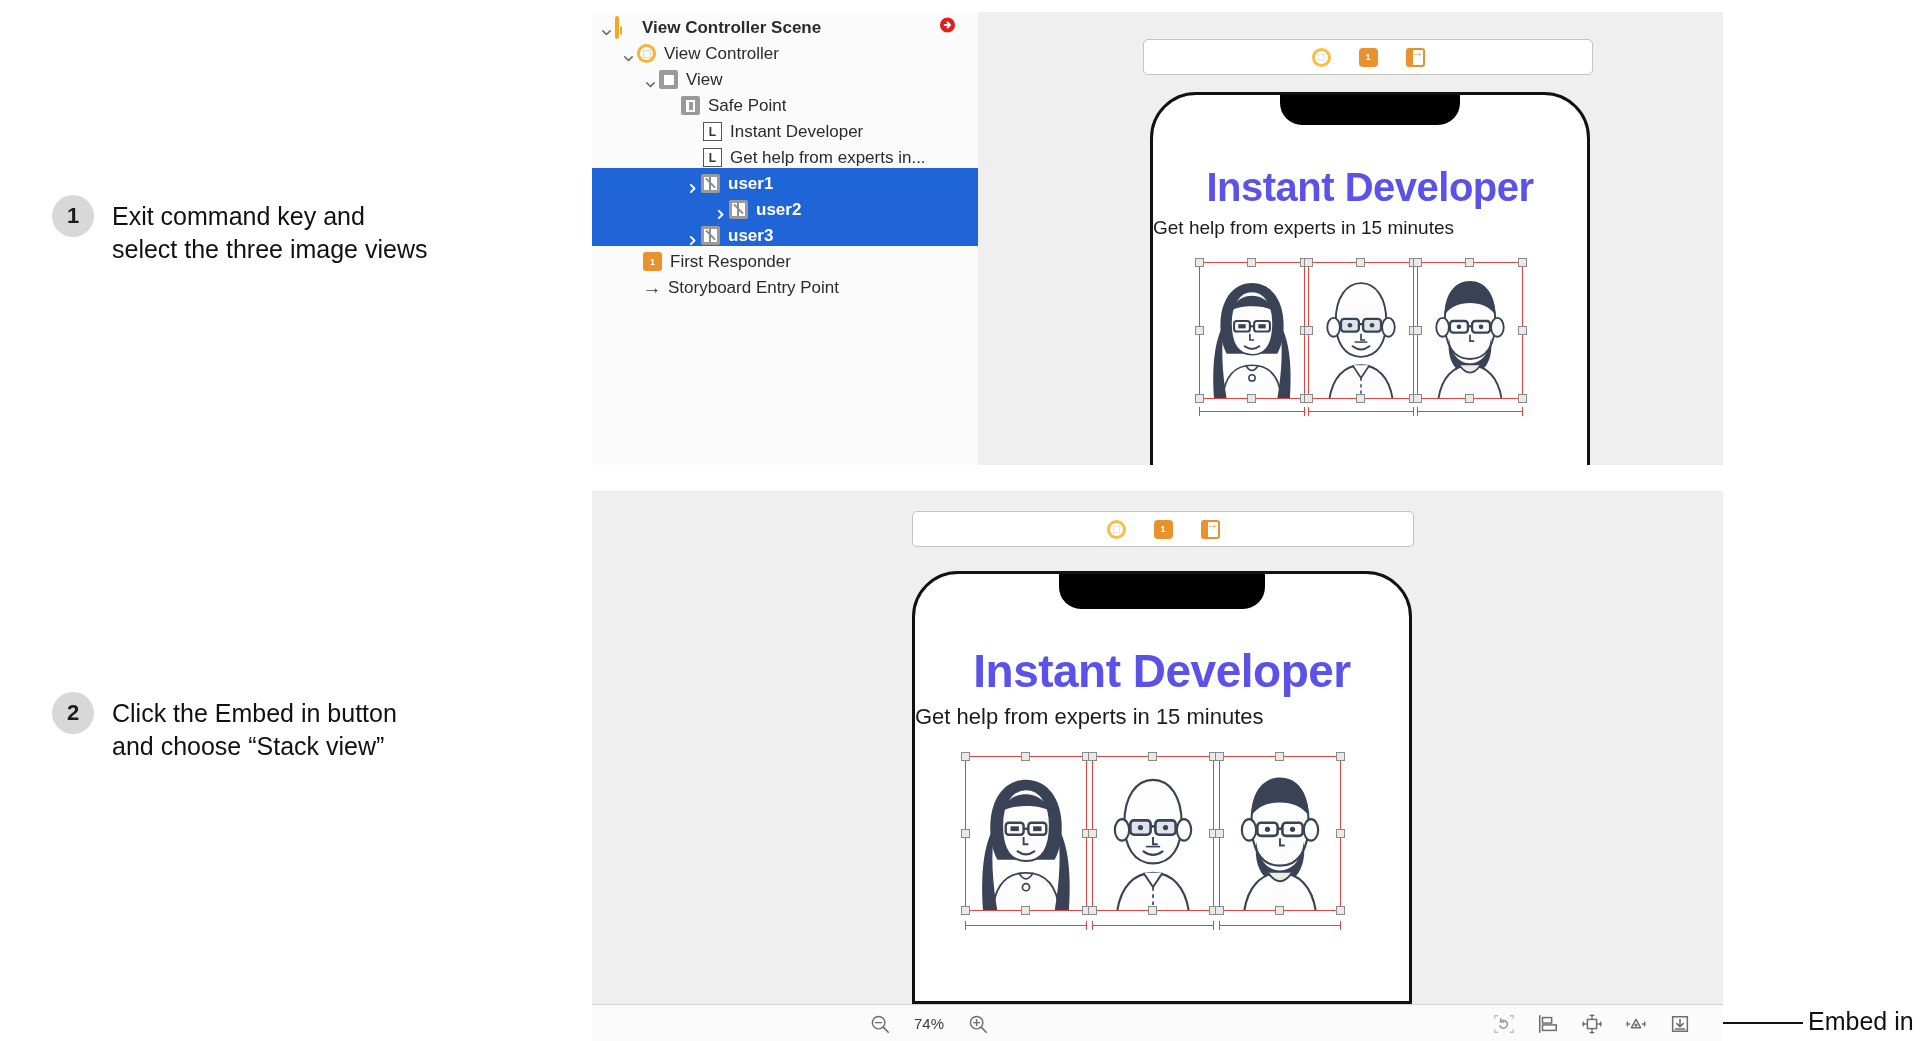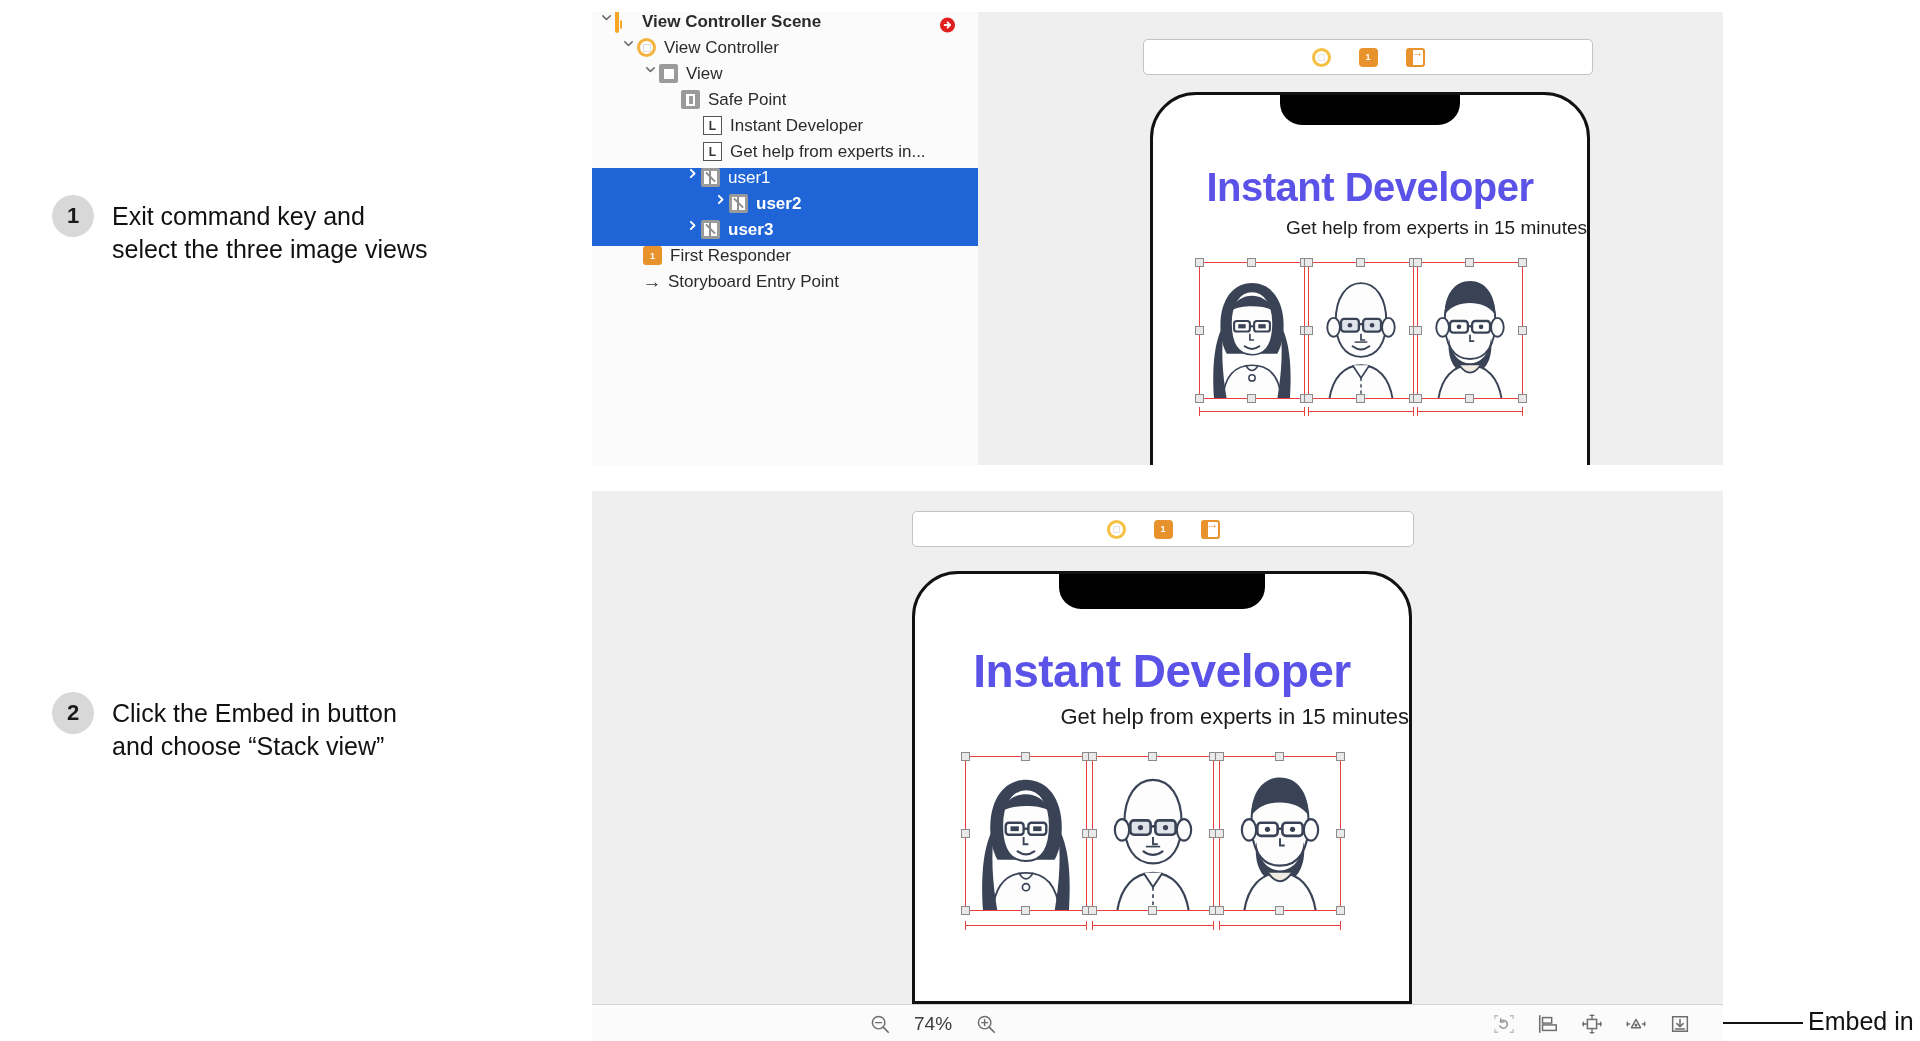--- a/index.html
+++ b/index.html
@@ -32,21 +32,21 @@
   
   .panel-2{left:592px;top:491px;width:1131px;height:513px;overflow:hidden;}
 
   
   .outline{
     position:absolute;left:0;top:0;width:386px;height:453px;
     background:#fbfbfb;border-right:1px solid #c9c9c9;
     font-size:17px;color:#2b2b2b;
   }
   .tree-row{
-    position:relative;height:26px;display:flex;align-items:flex-start;
+    position:relative;height:26px;display:flex;align-items:flex-end;
     white-space:nowrap;
   }
   .tree-row.sel{background:#2065d8;color:#ffffff;}
   .tree-row.bold{font-weight:700;}
   .twisty{
     width:16px;flex:0 0 16px;display:flex;align-items:center;justify-content:center;
     font-size:13px;color:#6c6c6c;
   }
   .tree-row.sel .twisty{color:#ffffff;}
   .twisty.closed svg{transform:rotate(-90deg);}
@@ -104,42 +104,42 @@
     border-radius:46px 46px 0 0;box-sizing:border-box;overflow:hidden;
   }
   .notch{
     position:absolute;left:50%;transform:translateX(-50%);top:-3px;
     background:#000;border-radius:0 0 22px 22px;
   }
   .ph-title{
     position:absolute;left:0;right:0;text-align:center;
     color:#5b52e8;font-weight:700;letter-spacing:-0.5px;
   }
-  .ph-sub{position:absolute;left:0;right:0;text-align:right;color:#1c1c1c;}
+  .ph-sub{position:absolute;left:0;right:0;text-align:left;color:#1c1c1c;}
 
   
   .avrow{position:absolute;display:flex;}
   .avbox{position:relative;}
   .av{width:100%;height:100%;display:block;}
   .selbox{position:absolute;left:0;top:0;right:0;bottom:0;border:1.3px solid #e8403a;box-sizing:border-box;}
   .handle{position:absolute;width:9px;height:9px;background:#e9e9e9;border:1px solid #8a8a8a;box-sizing:border-box;}
   .h-tl{left:-5px;top:-5px}.h-tc{left:calc(50% - 5px);top:-5px}.h-tr{right:-5px;top:-5px}
   .h-ml{left:-5px;top:calc(50% - 5px)}.h-mr{right:-5px;top:calc(50% - 5px)}
   .h-bl{left:-5px;bottom:-5px}.h-bc{left:calc(50% - 5px);bottom:-5px}.h-br{right:-5px;bottom:-5px}
   .wguide{position:absolute;height:1.3px;background:#e8403a;}
   .wguide:before,.wguide:after{content:"";position:absolute;top:-4px;width:1.3px;height:9px;background:#e8403a;}
   .wguide:before{left:0}.wguide:after{right:0}
 
   
   .bottombar{
     position:absolute;left:592px;top:1004px;width:1131px;height:37px;
     background:#fbfbfb;border-top:1px solid #d2d2d2;
   }
   .zoomgroup{position:absolute;left:276px;top:0;height:37px;display:flex;align-items:center;gap:22px;}
-  .zoomval{font-size:19px;color:#3c3c3c;}
+  .zoomval{font-size:15px;color:#3c3c3c;}
   .toolgroup{position:absolute;right:31px;top:0;height:37px;display:flex;align-items:center;gap:20px;}
   .tbtn{width:24px;height:24px;display:flex;align-items:center;justify-content:center;}
 
   .callout{position:absolute;left:1723px;top:1022px;width:80px;height:2px;background:#111;}
   .callout-label{position:absolute;left:1808px;top:1007px;font-size:25px;color:#111;}
 </style>
 </head>
 <body>
 
 <div class="annotations">
@@ -234,21 +234,21 @@
       <span class="twisty closed">
         <svg width="11" height="11" viewBox="0 0 12 12">
             <path d="M2 4.2 L6 8.2 L10 4.2" fill="none" stroke="currentColor" stroke-width="2.1" stroke-linecap="round" stroke-linejoin="round"></path>
           </svg>
       </span>
       <span class="tree-icon">
           <span class="ic-image">
             <i></i>
           </span>
         </span>
-      <span class="tree-label" style="font-weight:400;">user1</span>
+      <span class="tree-label" style="font-weight:700;">user1</span>
     </div>
 
     <div class="tree-row sel" style="padding-left:120px;">
       <span class="twisty closed">
         <svg width="11" height="11" viewBox="0 0 12 12">
             <path d="M2 4.2 L6 8.2 L10 4.2" fill="none" stroke="currentColor" stroke-width="2.1" stroke-linecap="round" stroke-linejoin="round"></path>
           </svg>
       </span>
       <span class="tree-icon">
           <span class="ic-image">

